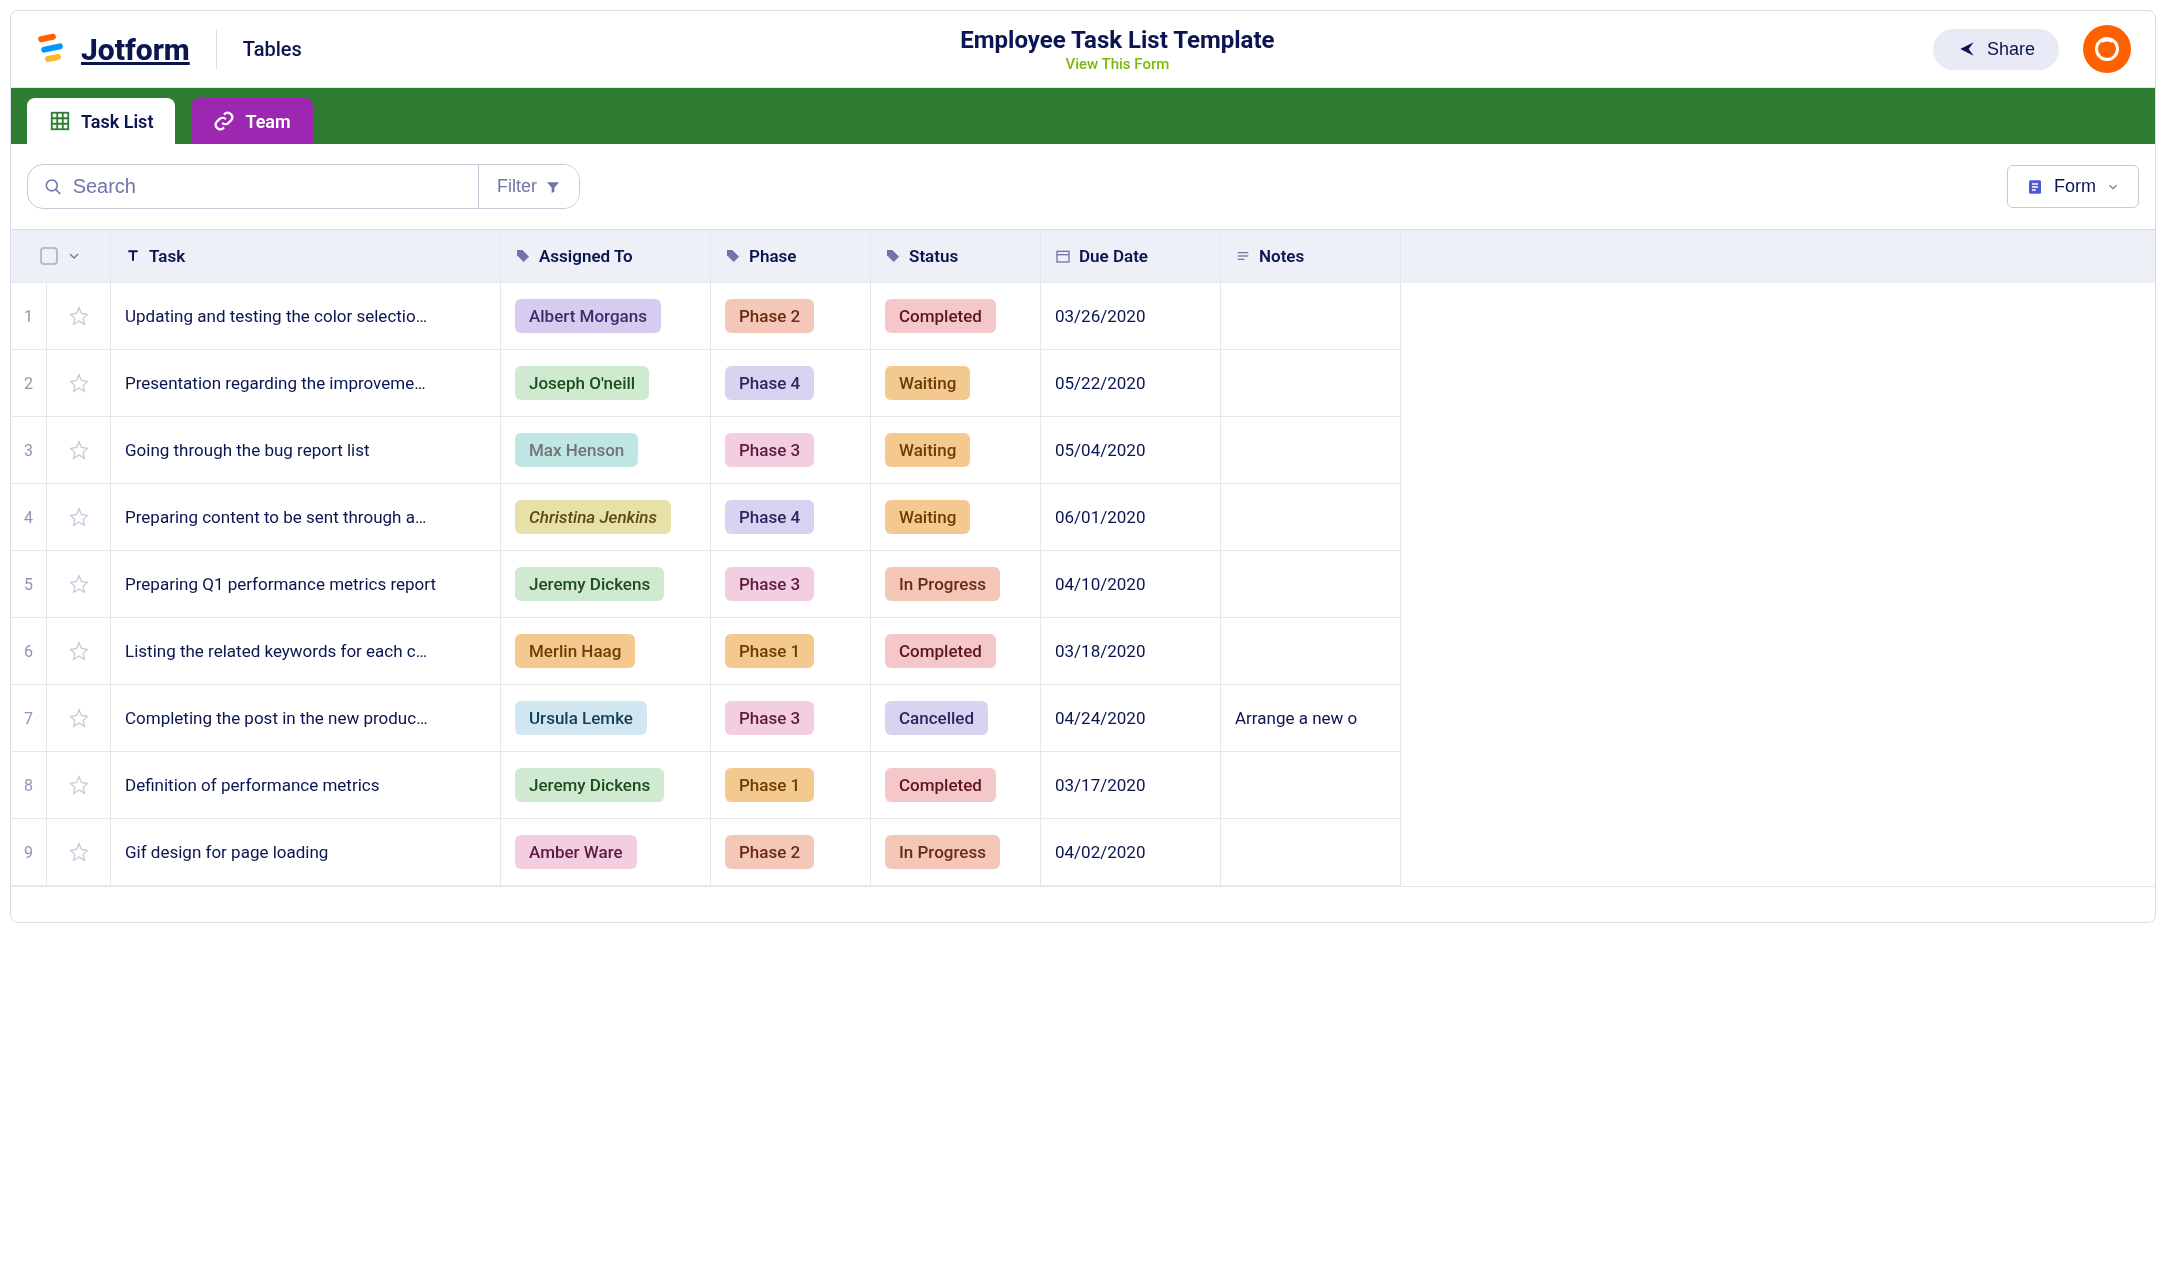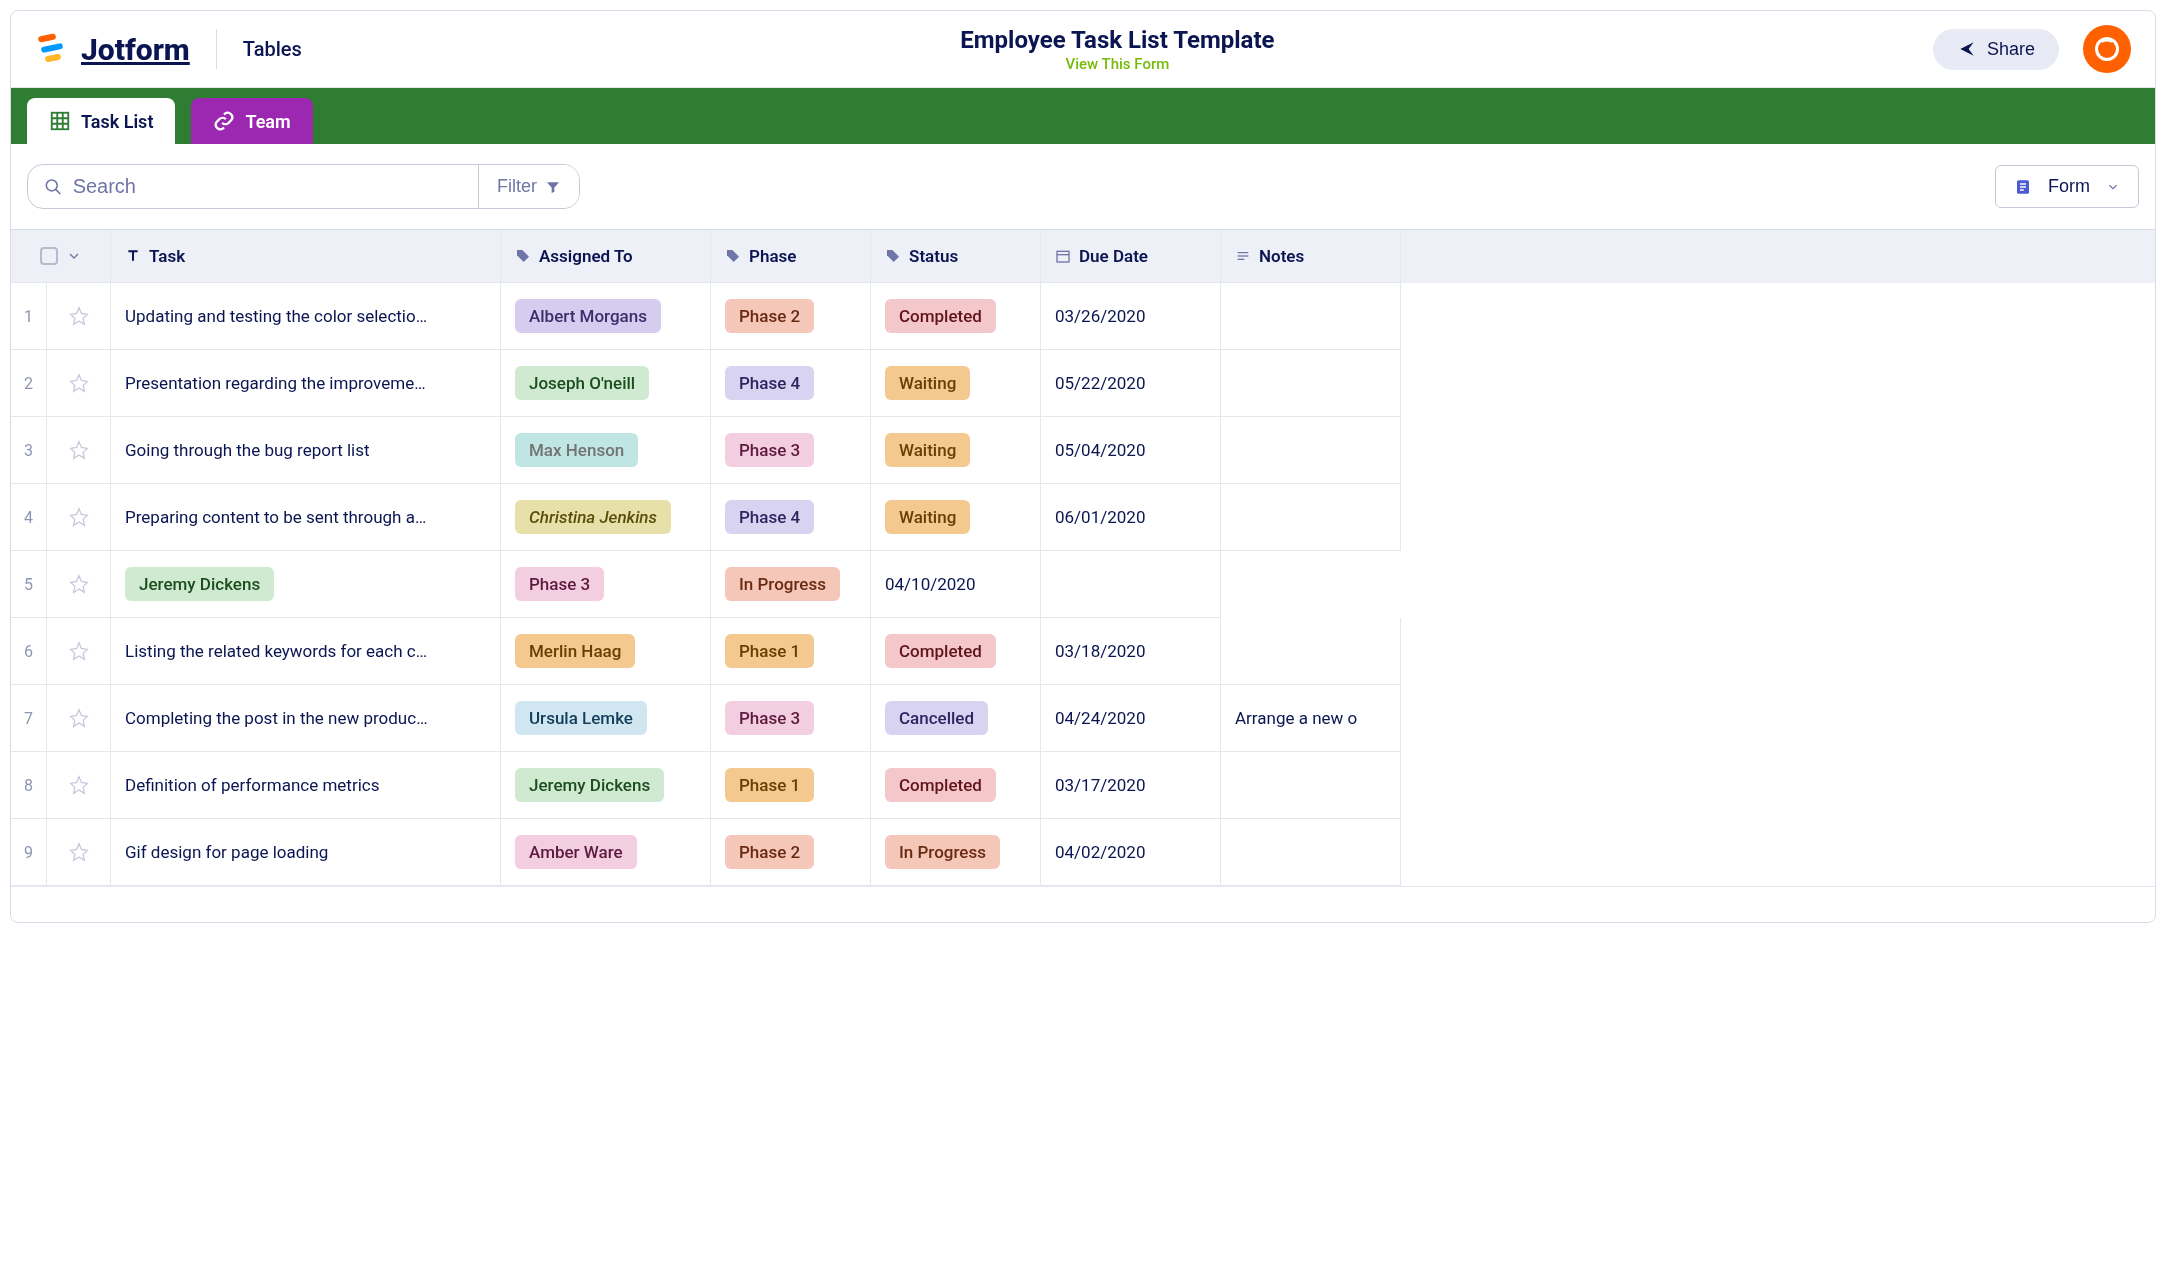--- a/index.html
+++ b/index.html
@@ -27,21 +27,21 @@
 .tab svg { width: 22px; height: 22px; }
 
 
 .toolbar { display: flex; align-items: center; padding: 20px 16px; gap: 16px; }
 .search-wrap { display: flex; border: 1px solid #c3cad8; border-radius: 16px; overflow: hidden; }
 .search-box { display: flex; align-items: center; gap: 10px; padding: 10px 16px; width: 450px; }
 .search-box input { border: none; outline: none; font-size: 20px; width: 100%; color: #6f76a7; }
 .search-box input::placeholder { color: #6f76a7; }
 .filter-btn { display: flex; align-items: center; gap: 8px; padding: 10px 18px; border-left: 1px solid #c3cad8; font-size: 18px; color: #6f76a7; cursor: pointer; background: #fff; border-top:none; border-right:none; border-bottom:none; }
 .spacer { flex: 1; }
-.view-btn { display: flex; align-items: center; gap: 16px; border: 1px solid #c3cad8; border-radius: 6px; padding: 10px 18px; font-size: 18px; font-weight: 500; color: #0a1551; cursor: pointer; background: #fff; }
+.view-btn { display: flex; align-items: center; gap: 10px; border: 1px solid #c3cad8; border-radius: 6px; padding: 10px 18px; font-size: 18px; font-weight: 500; color: #0a1551; cursor: pointer; background: #fff; }
 
 
 .table { border-top: 1px solid #d8dce9; overflow-x: auto; }
 .thead, .trow { display: grid; grid-template-columns: 100px 390px 210px 160px 170px 180px 180px; }
 .thead { background: #eef0f8; }
 .th, .td { padding: 16px 14px; border-right: 1px solid #e4e7ee; border-bottom: 1px solid #e4e7ee; display: flex; align-items: center; gap: 8px; font-size: 17px; }
 .th { font-weight: 600; color: #0a1551; }
 .th svg, .th .ico { width: 16px; height: 16px; color: #6f76a7; }
 .rownum-cell { display: grid; grid-template-columns: 36px 64px; }
 .rownum-cell .num { display: flex; align-items: center; justify-content: center; color: #8f96b3; border-right: 1px solid #e4e7ee; border-bottom: 1px solid #e4e7ee; }
@@ -293,20 +293,21 @@
   </div>
         <div class="trow">
     <div class="rownum-cell">
       <div class="num">5</div>
       <div class="star">
         <svg viewBox="0 0 24 24">
                 <path d="M12 2l2.9 6.9L22 10l-5 4.9 1.5 7.1L12 18l-6.5 4 1.5-7.1L2 10l7.1-1.1z" fill="none" stroke="#c4c8da" stroke-width="1.5"></path>
               </svg>
       </div>
     </div>
+    <div class="td td-task">Preparing Q1 performance metrics report</div>
     <div class="td">
             <span class="tag c-green-lt">Jeremy Dickens</span>
           </div>
     <div class="td">
             <span class="tag c-pink-lt">Phase 3</span>
           </div>
     <div class="td">
             <span class="tag c-peach">In Progress</span>
           </div>
     <div class="td td-date">04/10/2020</div>

